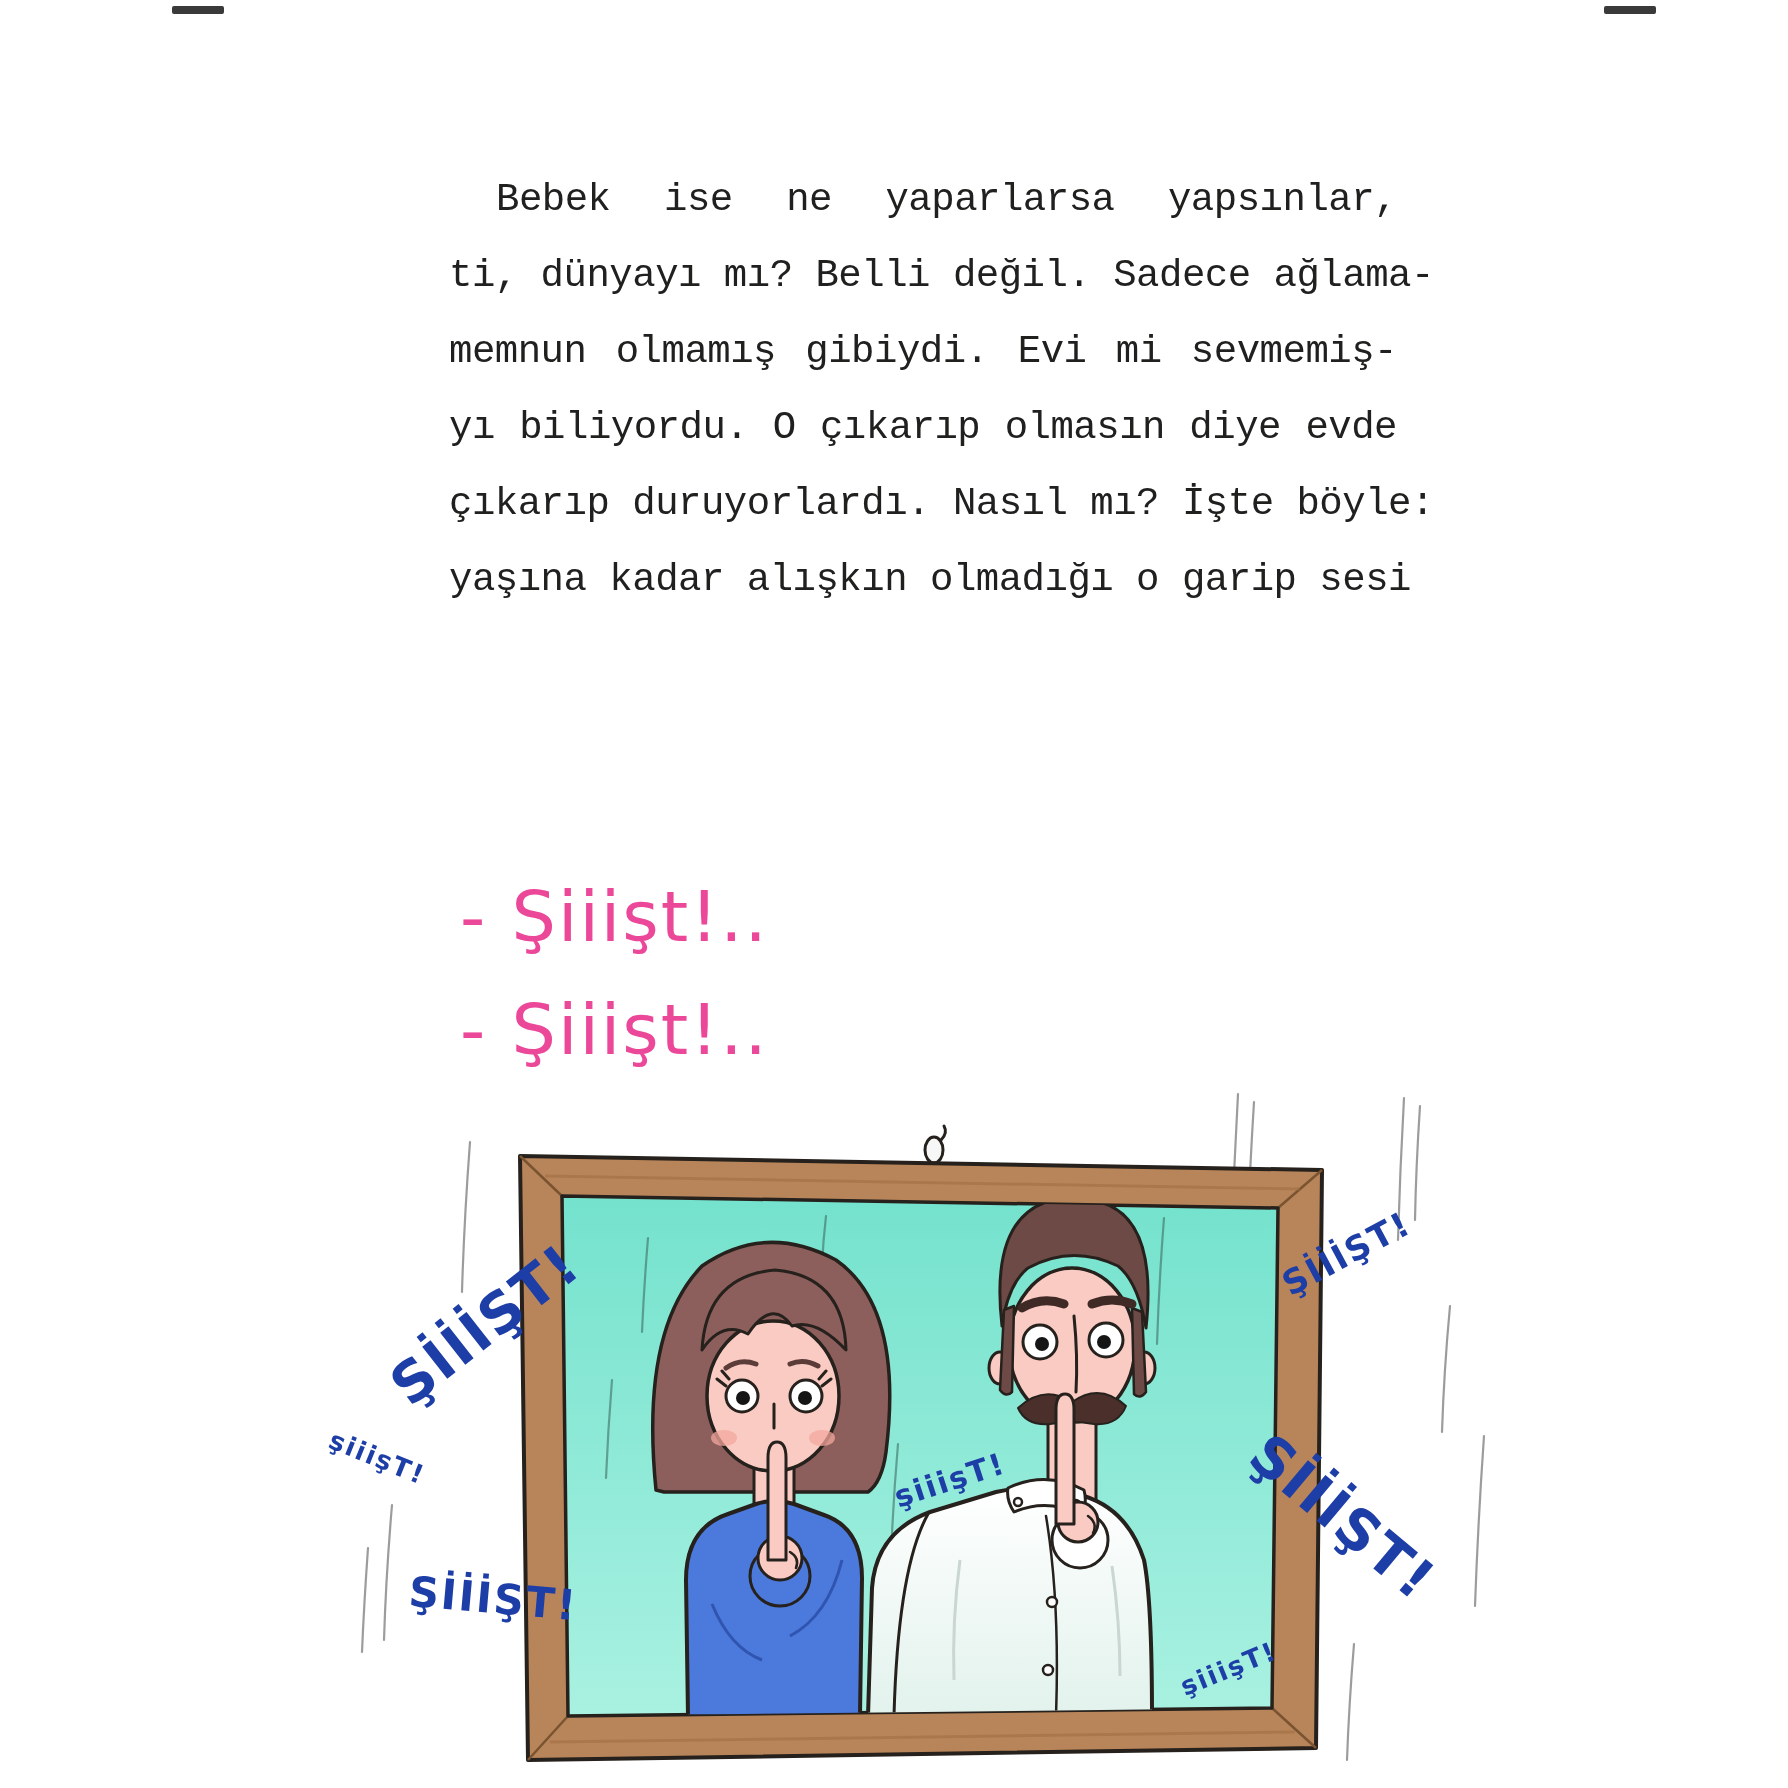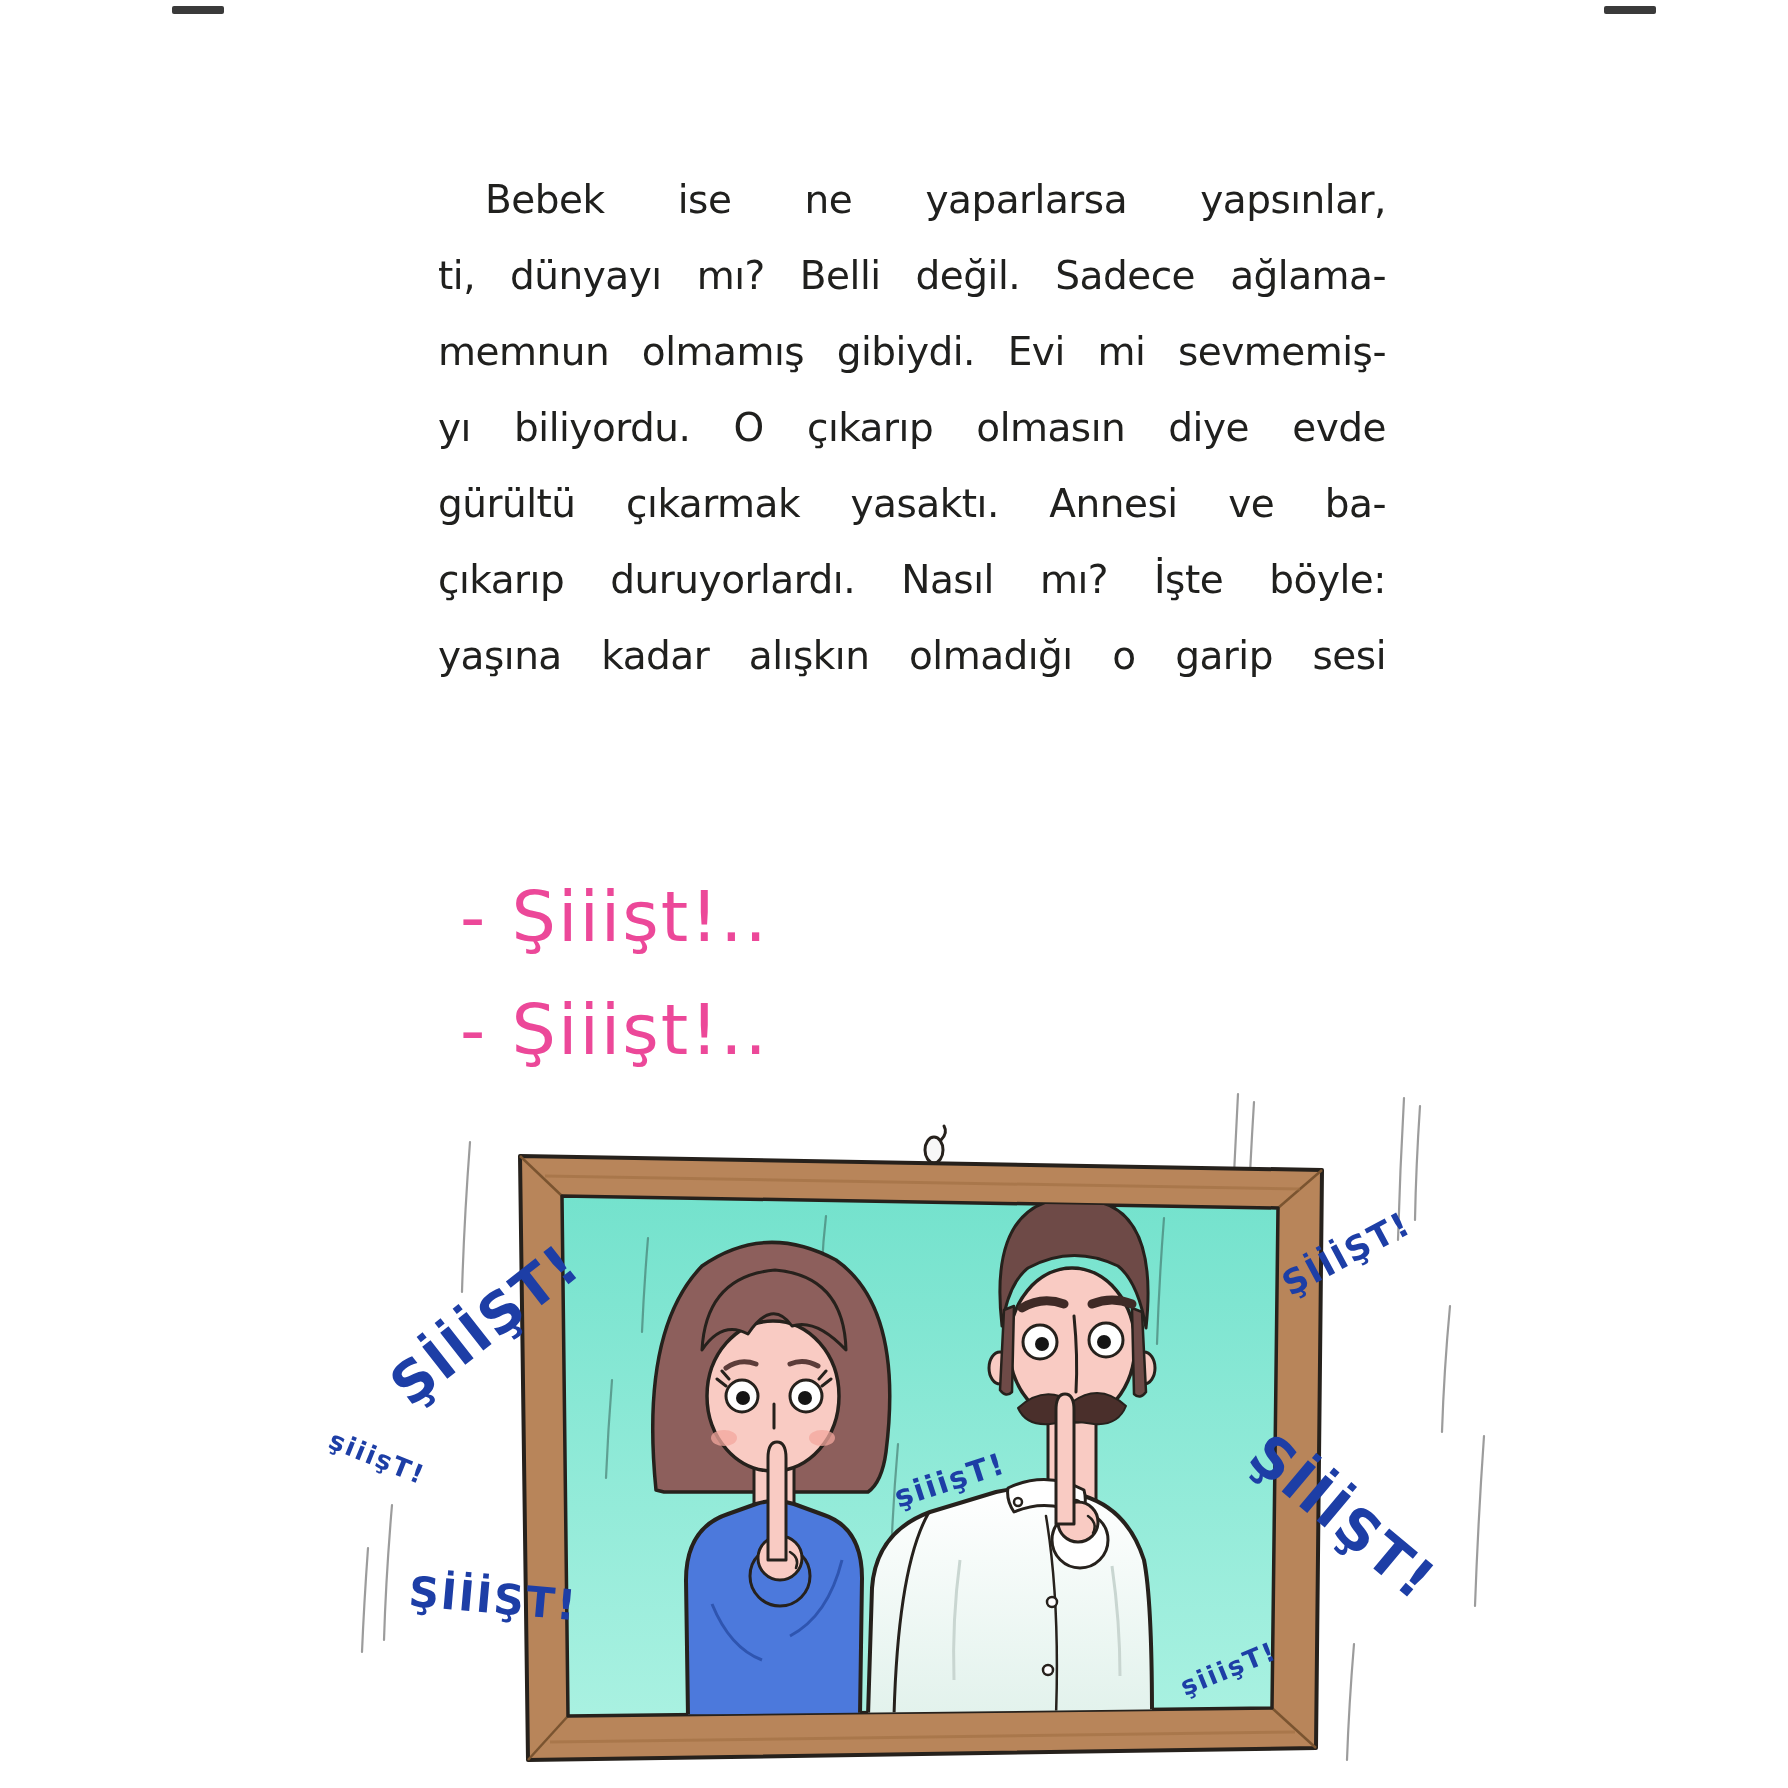--- a/index.html
+++ b/index.html
@@ -6,21 +6,21 @@
     --frame:#b8855a; --canvas:#7de6d3; --shout:#1d3ea6; --sweater:#4c79dc;
     --shirt:#fdfdfd; --skin:#f9cbc3; --woman_hair:#8d5f5c; --man_hair:#6e4a47; --ink:#20201e;
   }
   *{margin:0;padding:0;box-sizing:border-box;}
   html,body{width:1788px;height:1788px;background:#ffffff;overflow:hidden;
     font-family:"DejaVu Sans","Liberation Sans",sans-serif;color:var(--ink);}
   .page{position:relative;width:1788px;height:1788px;background:#ffffff;}
   .crop-mark{position:absolute;top:6px;width:52px;height:8px;background:#3a3a3a;border-radius:2px;}
   .crop-mark.left{left:172px;}
   .crop-mark.right{left:1604px;}
-  .paragraph{position:absolute;left:438px;top:162px;width:948px;}
+  .paragraph{position:absolute;left:449px;top:162px;width:948px;font-family:Liberation Mono, monospace;}
   .paragraph .line{
     height:76px;line-height:76px;font-size:39px;letter-spacing:-0.5px;
     text-align:justify;text-align-last:justify;white-space:nowrap;color:var(--ink);
   }
   .paragraph .line:first-child{text-indent:47px;}
   .shout-line{position:absolute;left:460px;font-size:70px;font-weight:normal;
     letter-spacing:2px;color:#ec4899;height:70px;line-height:70px;white-space:nowrap;}
   .shout-line.one{top:882px;}
   .shout-line.two{top:995px;}
   .illustration{position:absolute;left:300px;top:1080px;width:1250px;height:708px;}
@@ -44,21 +44,20 @@
 
   <div class="crop-mark left"></div>
   <div class="crop-mark right"></div>
 
   <div class="paragraph">
 
   <div class="line">Bebek ise ne yaparlarsa yapsınlar,</div>
       <div class="line">ti, dünyayı mı? Belli değil. Sadece ağlama-</div>
       <div class="line">memnun olmamış gibiydi. Evi mi sevmemiş-</div>
       <div class="line">yı biliyordu. O çıkarıp olmasın diye evde</div>
-      <div class="line">gürültü çıkarmak yasaktı. Annesi ve ba-</div>
       <div class="line">çıkarıp duruyorlardı. Nasıl mı? İşte böyle:</div>
       <div class="line">yaşına kadar alışkın olmadığı o garip sesi</div>
     </div>
 
   <div class="shout-line one">- Şiiişt!..</div>
   <div class="shout-line two">- Şiiişt!..</div>
 
   <svg class="illustration" viewBox="300 1080 1250 708" xmlns="http://www.w3.org/2000/svg">
     <defs>
       <linearGradient id="canvasGrad" x1="0" y1="0" x2="0" y2="1">

